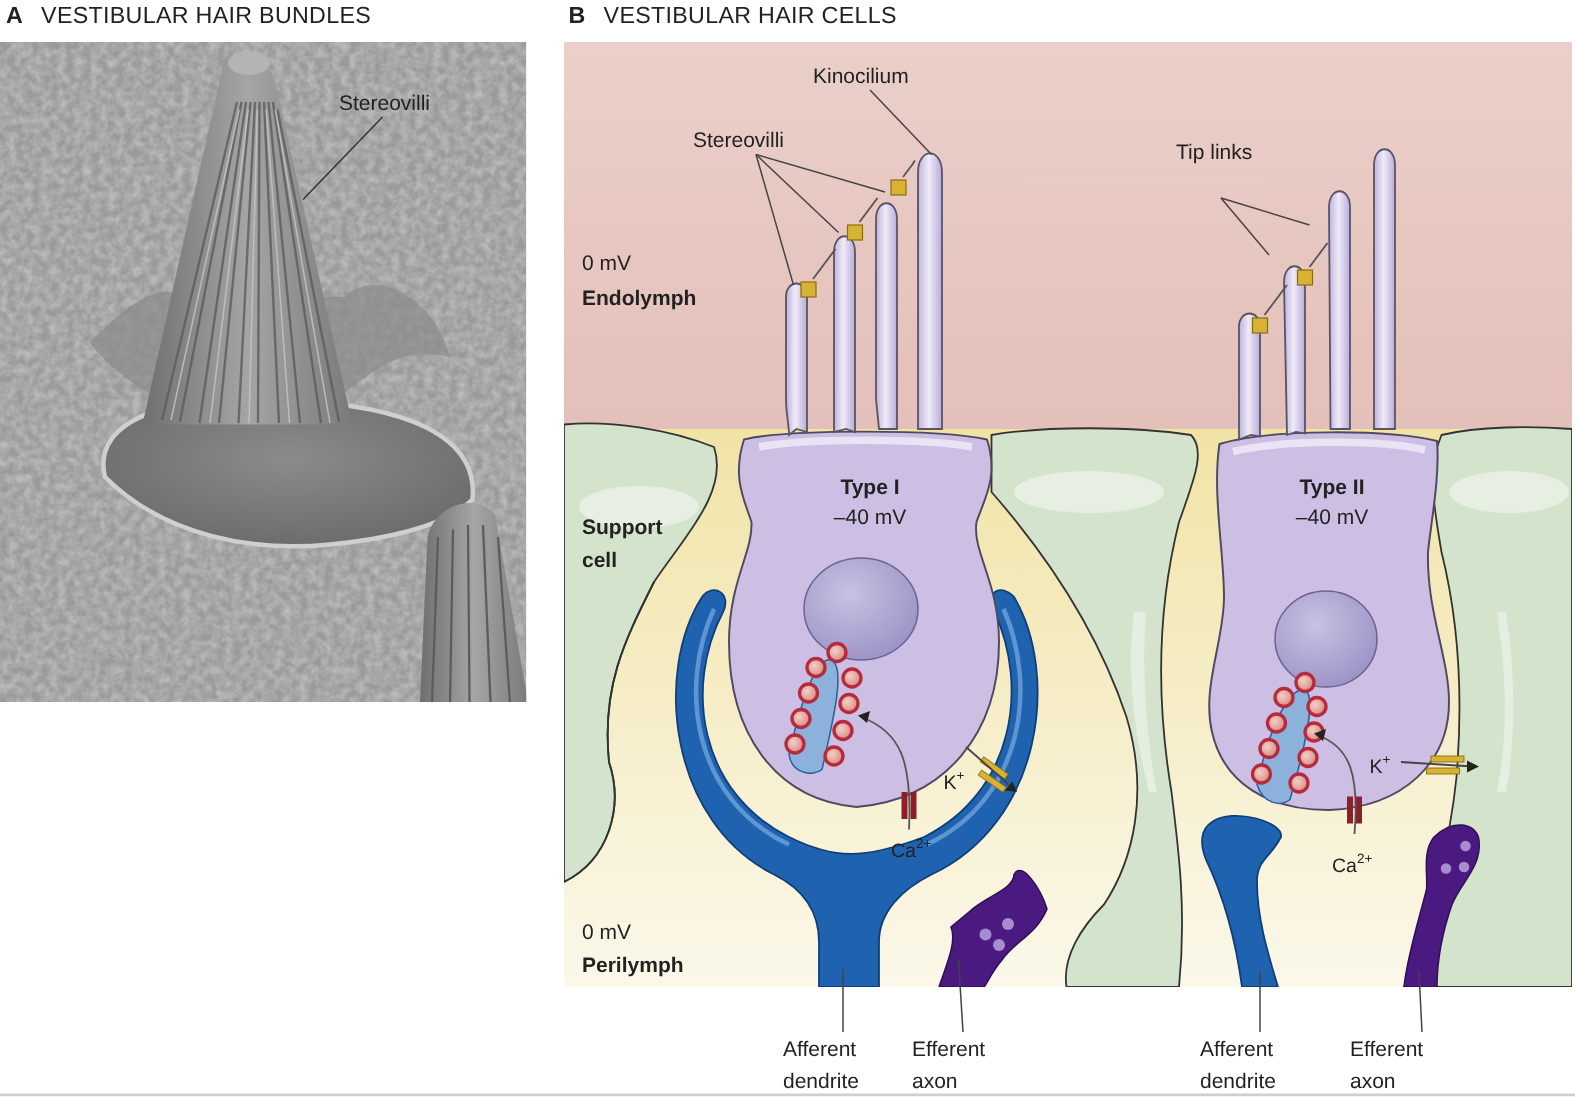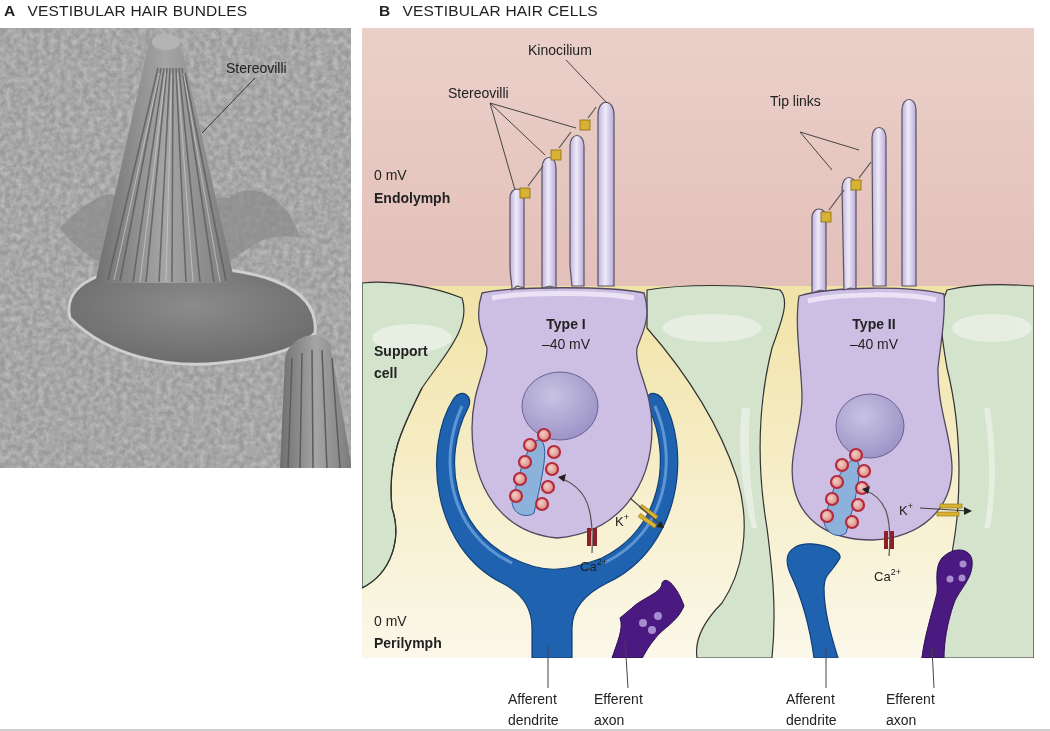--- a/index.html
+++ b/index.html
@@ -1,20 +1,20 @@
 <!DOCTYPE html>
 <html><head>
 <meta charset="utf-8">
 <style>
   html,body{margin:0;padding:0;background:#fff;}
   body{width:1050px;height:731px;position:relative;overflow:hidden;font-family:"Liberation Sans",sans-serif;color:#222;}
   .panel-title{position:absolute;top:2px;font-size:15.5px;letter-spacing:0.2px;color:#222;}
   .panel-title b{font-weight:bold;margin-right:12px;}
   #panelA{position:absolute;left:0;top:28px;width:351px;height:440px;overflow:hidden;}
-  #panelB{position:absolute;left:362px;top:28px;width:672px;height:703px;}
+  #panelB{position:absolute;left:376px;top:28px;width:672px;height:703px;}
   .lbl{font-family:"Liberation Sans",sans-serif;fill:#222;}
   .bold{font-weight:bold;}
   .bottom-border{position:absolute;left:0;right:0;bottom:0;height:2px;background:#cfcfcf;}
 </style>
 </head>
 <body>
 
 <div class="panel-title" style="left:4px;">
   <b>A</b><span>VESTIBULAR HAIR BUNDLES</span>
 </div>

